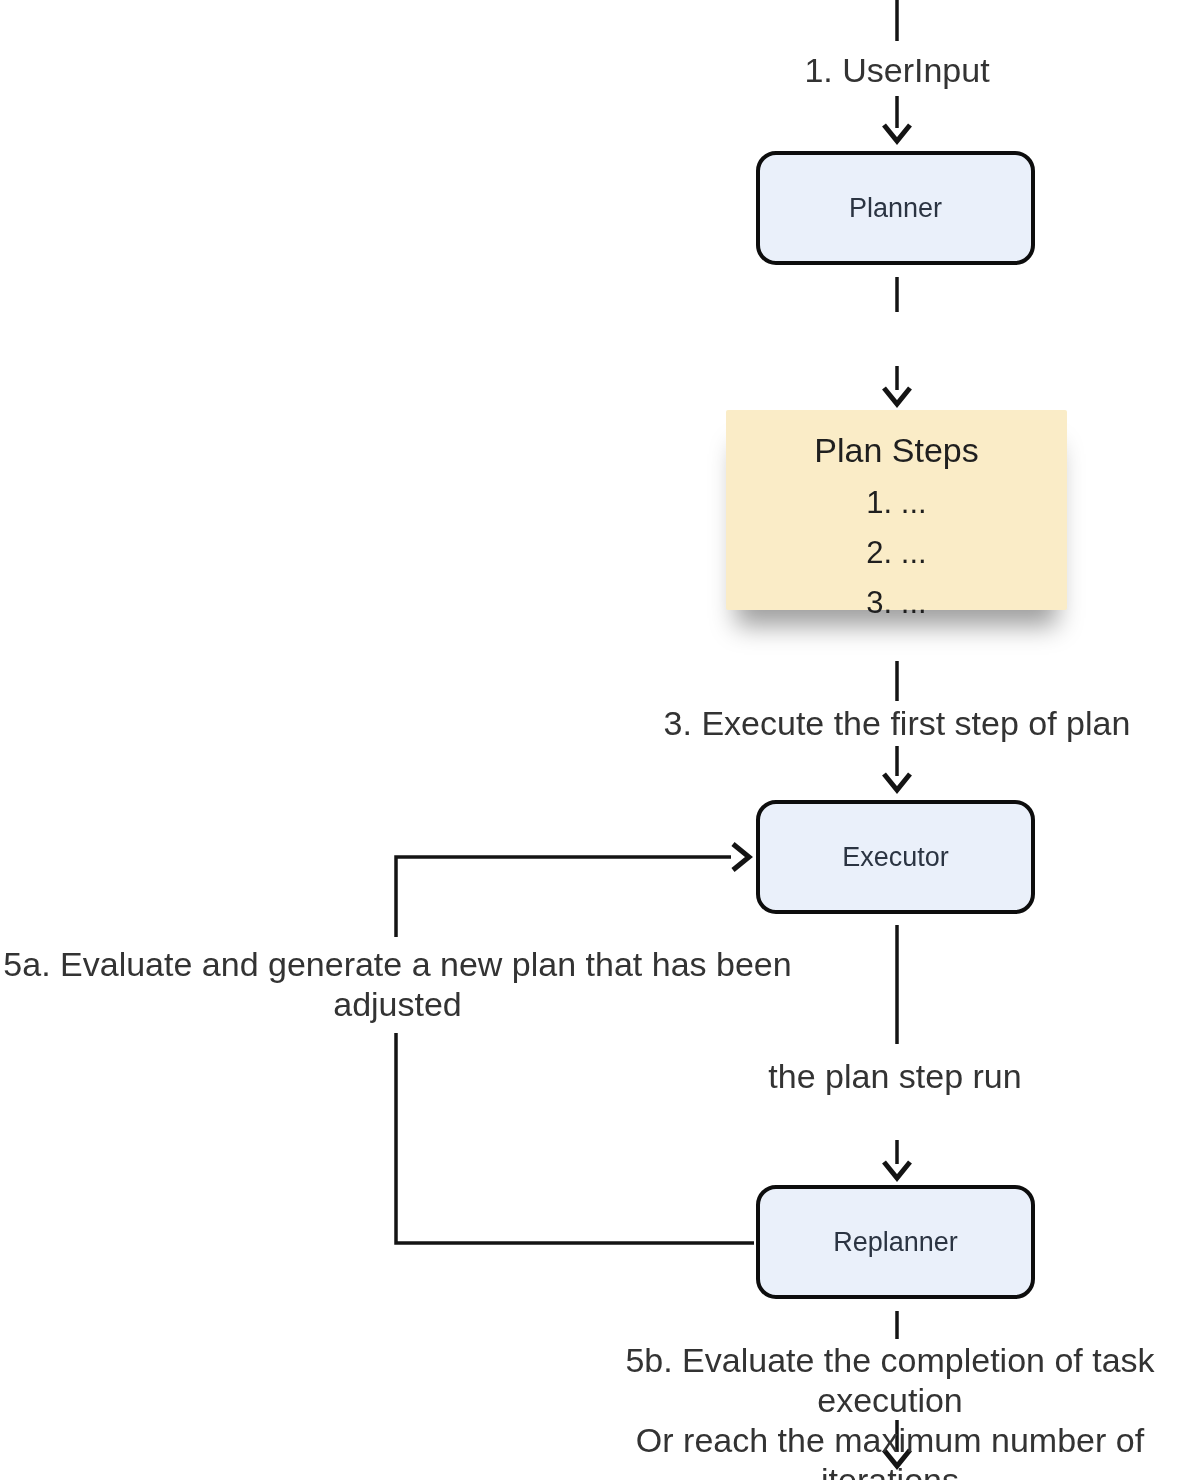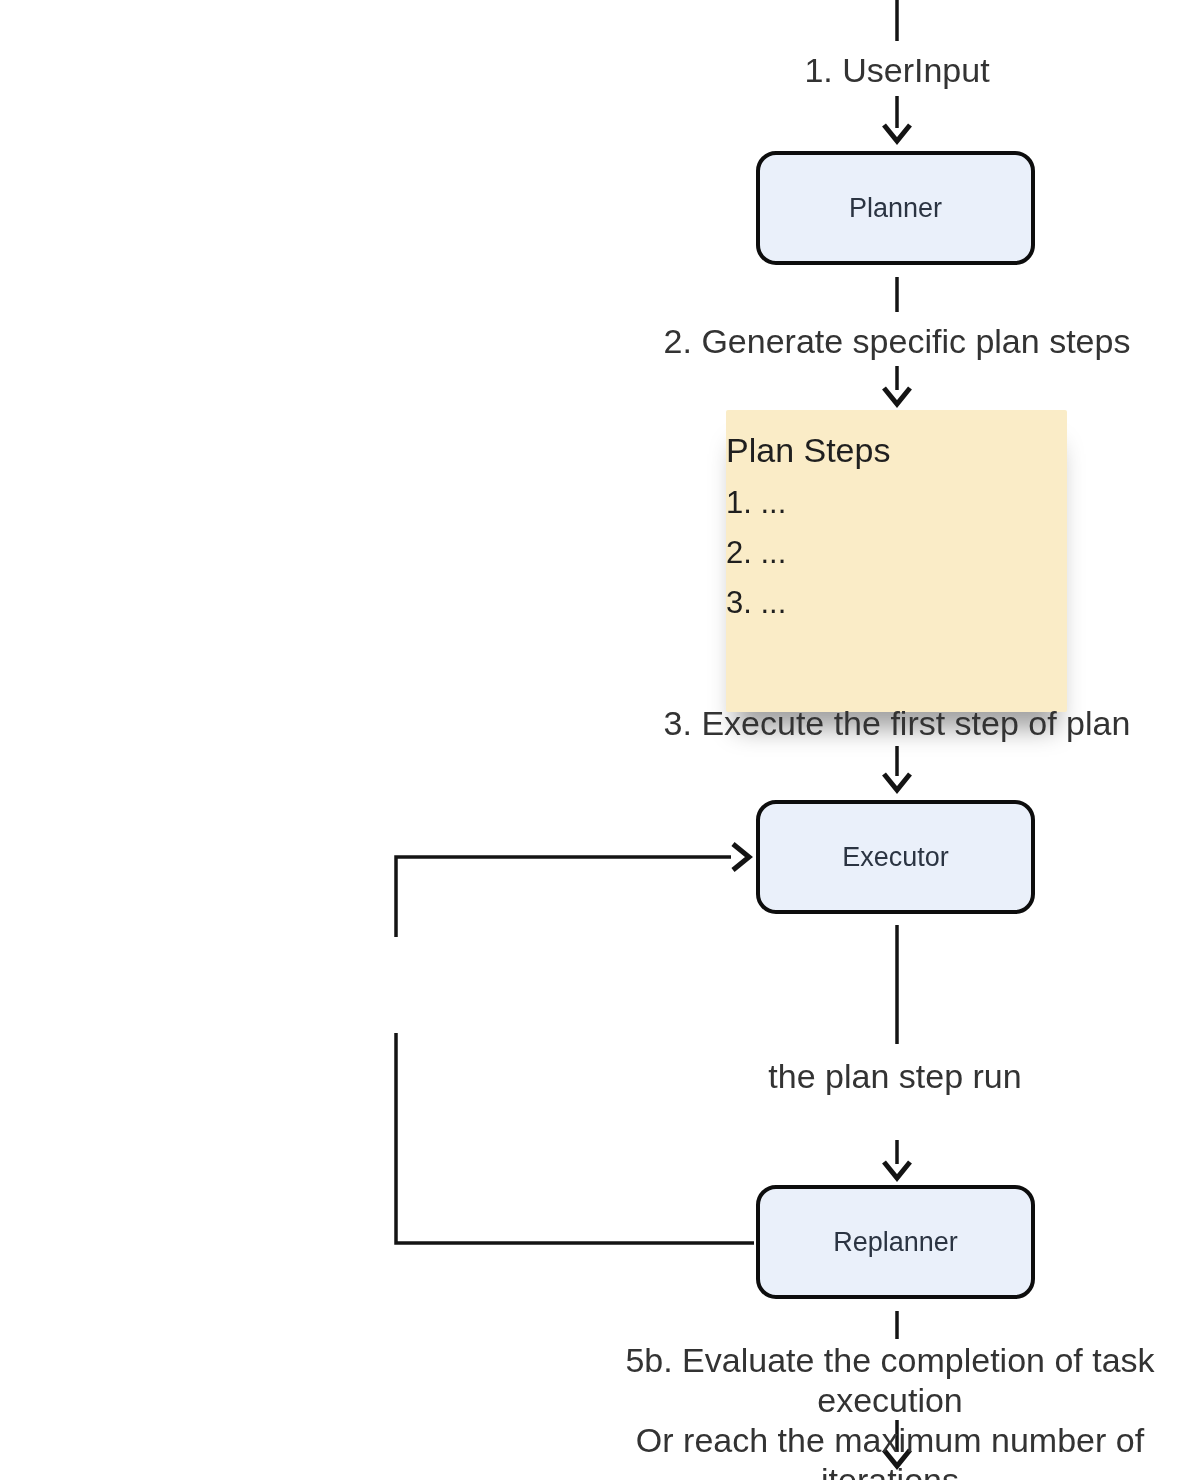--- a/index.html
+++ b/index.html
@@ -52,24 +52,25 @@
   #node-planner   { top: 151px; }
   #node-executor  { top: 800px; }
   #node-replanner { top: 1185px; }
 
   #plan-steps {
     position: absolute;
     box-sizing: border-box;
     left: 726px;
     top: 410px;
     width: 341px;
-    height: 302px;
+    height: 200px;
     background: var(--plan-fill, #FAECC7);
     border-radius: 2px;
     box-shadow: 0 26px 24px -10px rgba(0,0,0,0.38);
+    text-align: center;
     color: #1f1f1f;
   }
   #plan-steps .plan-title {
     margin-top: 20px;
     font-size: 34px;
     line-height: 40px;
   }
   #plan-steps .plan-list {
     margin-top: 8px;
   }
@@ -144,29 +145,29 @@
   <div class="node" id="node-replanner">
     <span>Replanner</span>
   </div>
 
   <div class="node" id="node-executor">
     <span>Executor</span>
   </div>
 
   <div class="lbl" id="label-step1">1. UserInput</div>
 
-  <div class="lbl" id="label-step2">2. Generate specific plan steps</div>
 
   <div class="lbl" id="label-step3">3. Execute the first step of plan</div>
 
   <div class="lbl" id="label-step4">
     <div>the plan step run</div>
   </div>
 
   <div class="lbl" id="label-step5a">
+    <div>5a. Evaluate and generate a new plan that has been adjusted</div>
   </div>
 
   <div class="lbl" id="label-step5b">
     <div>5b. Evaluate the completion of task execution</div>
     <div>Or reach the maximum number of iterations</div>
   </div>
 
 </div>
 
 </body></html>

